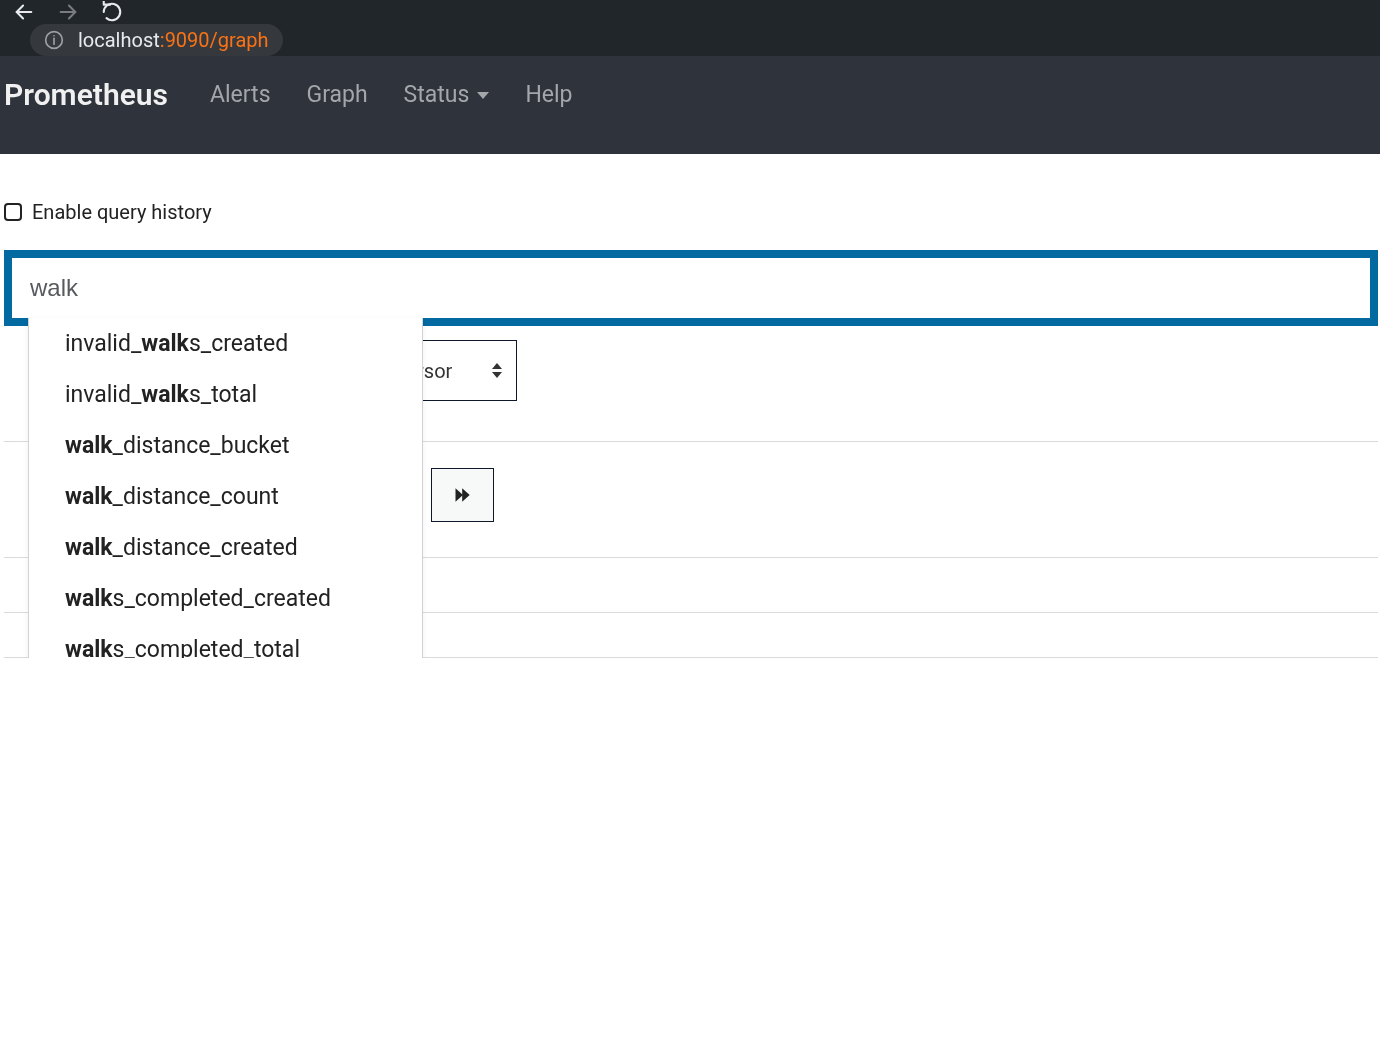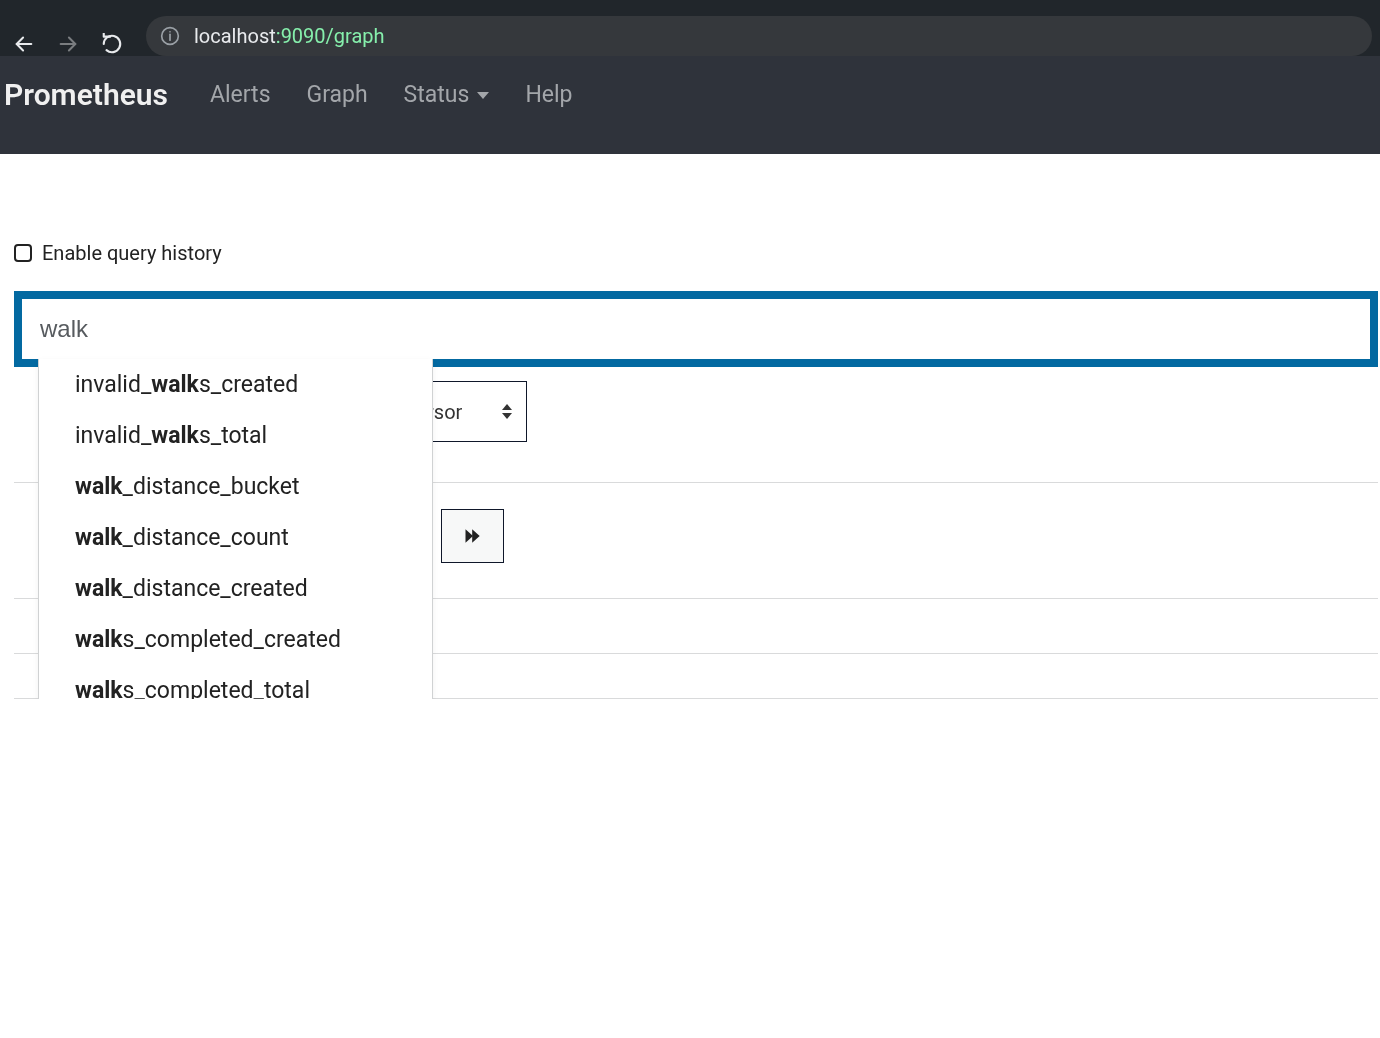--- a/index.html
+++ b/index.html
@@ -8,22 +8,23 @@
       background: #ffffff;
       color: #333;
       width: 1380px;
     }
 
     
     .browser-chrome {
       background: #21262b;
       height: 56px;
       display: flex;
-      align-items: flex-end;
+      align-items: flex-start;
       padding: 0 8px;
+      flex-direction: column;
     }
     .chrome-icons {
       display: flex;
       align-items: center;
       gap: 20px;
       padding-left: 4px;
     }
     .chrome-icon {
       width: 24px;
       height: 24px;
@@ -39,21 +40,21 @@
       background: #35383c;
       border-radius: 22px;
       height: 40px;
       display: flex;
       align-items: center;
       padding: 0 14px;
       color: #e8eaed;
       font-size: 20px;
     }
     .omnibox .info-icon { margin-right: 14px; color:#9aa0a6; display:flex; align-items:center;}
-    .omnibox .url-part-dim { color: #86efac; }
+    .omnibox .url-part-dim { color: #f97316; }
 
     
     .navbar {
       background: #2f333b;
       height: 98px;
       display: flex;
       align-items: center;
       padding: 0 4px 22px 4px;
     }
     .navbar .brand {
@@ -79,21 +80,21 @@
     }
     .caret-down {
       width: 0; height: 0;
       border-left: 6px solid transparent;
       border-right: 6px solid transparent;
       border-top: 7px solid #a3a6aa;
       margin-top: 3px;
     }
 
     
-    .content { padding: 46px 2px 0 14px; margin-top: 41px; }
+    .content { padding: 46px 2px 0 4px; }
 
     .history-row {
       display: flex;
       align-items: center;
       gap: 10px;
       padding: 0 0 26px 0;
       font-size: 20px;
       color: #222;
     }
     .checkbox-box {

